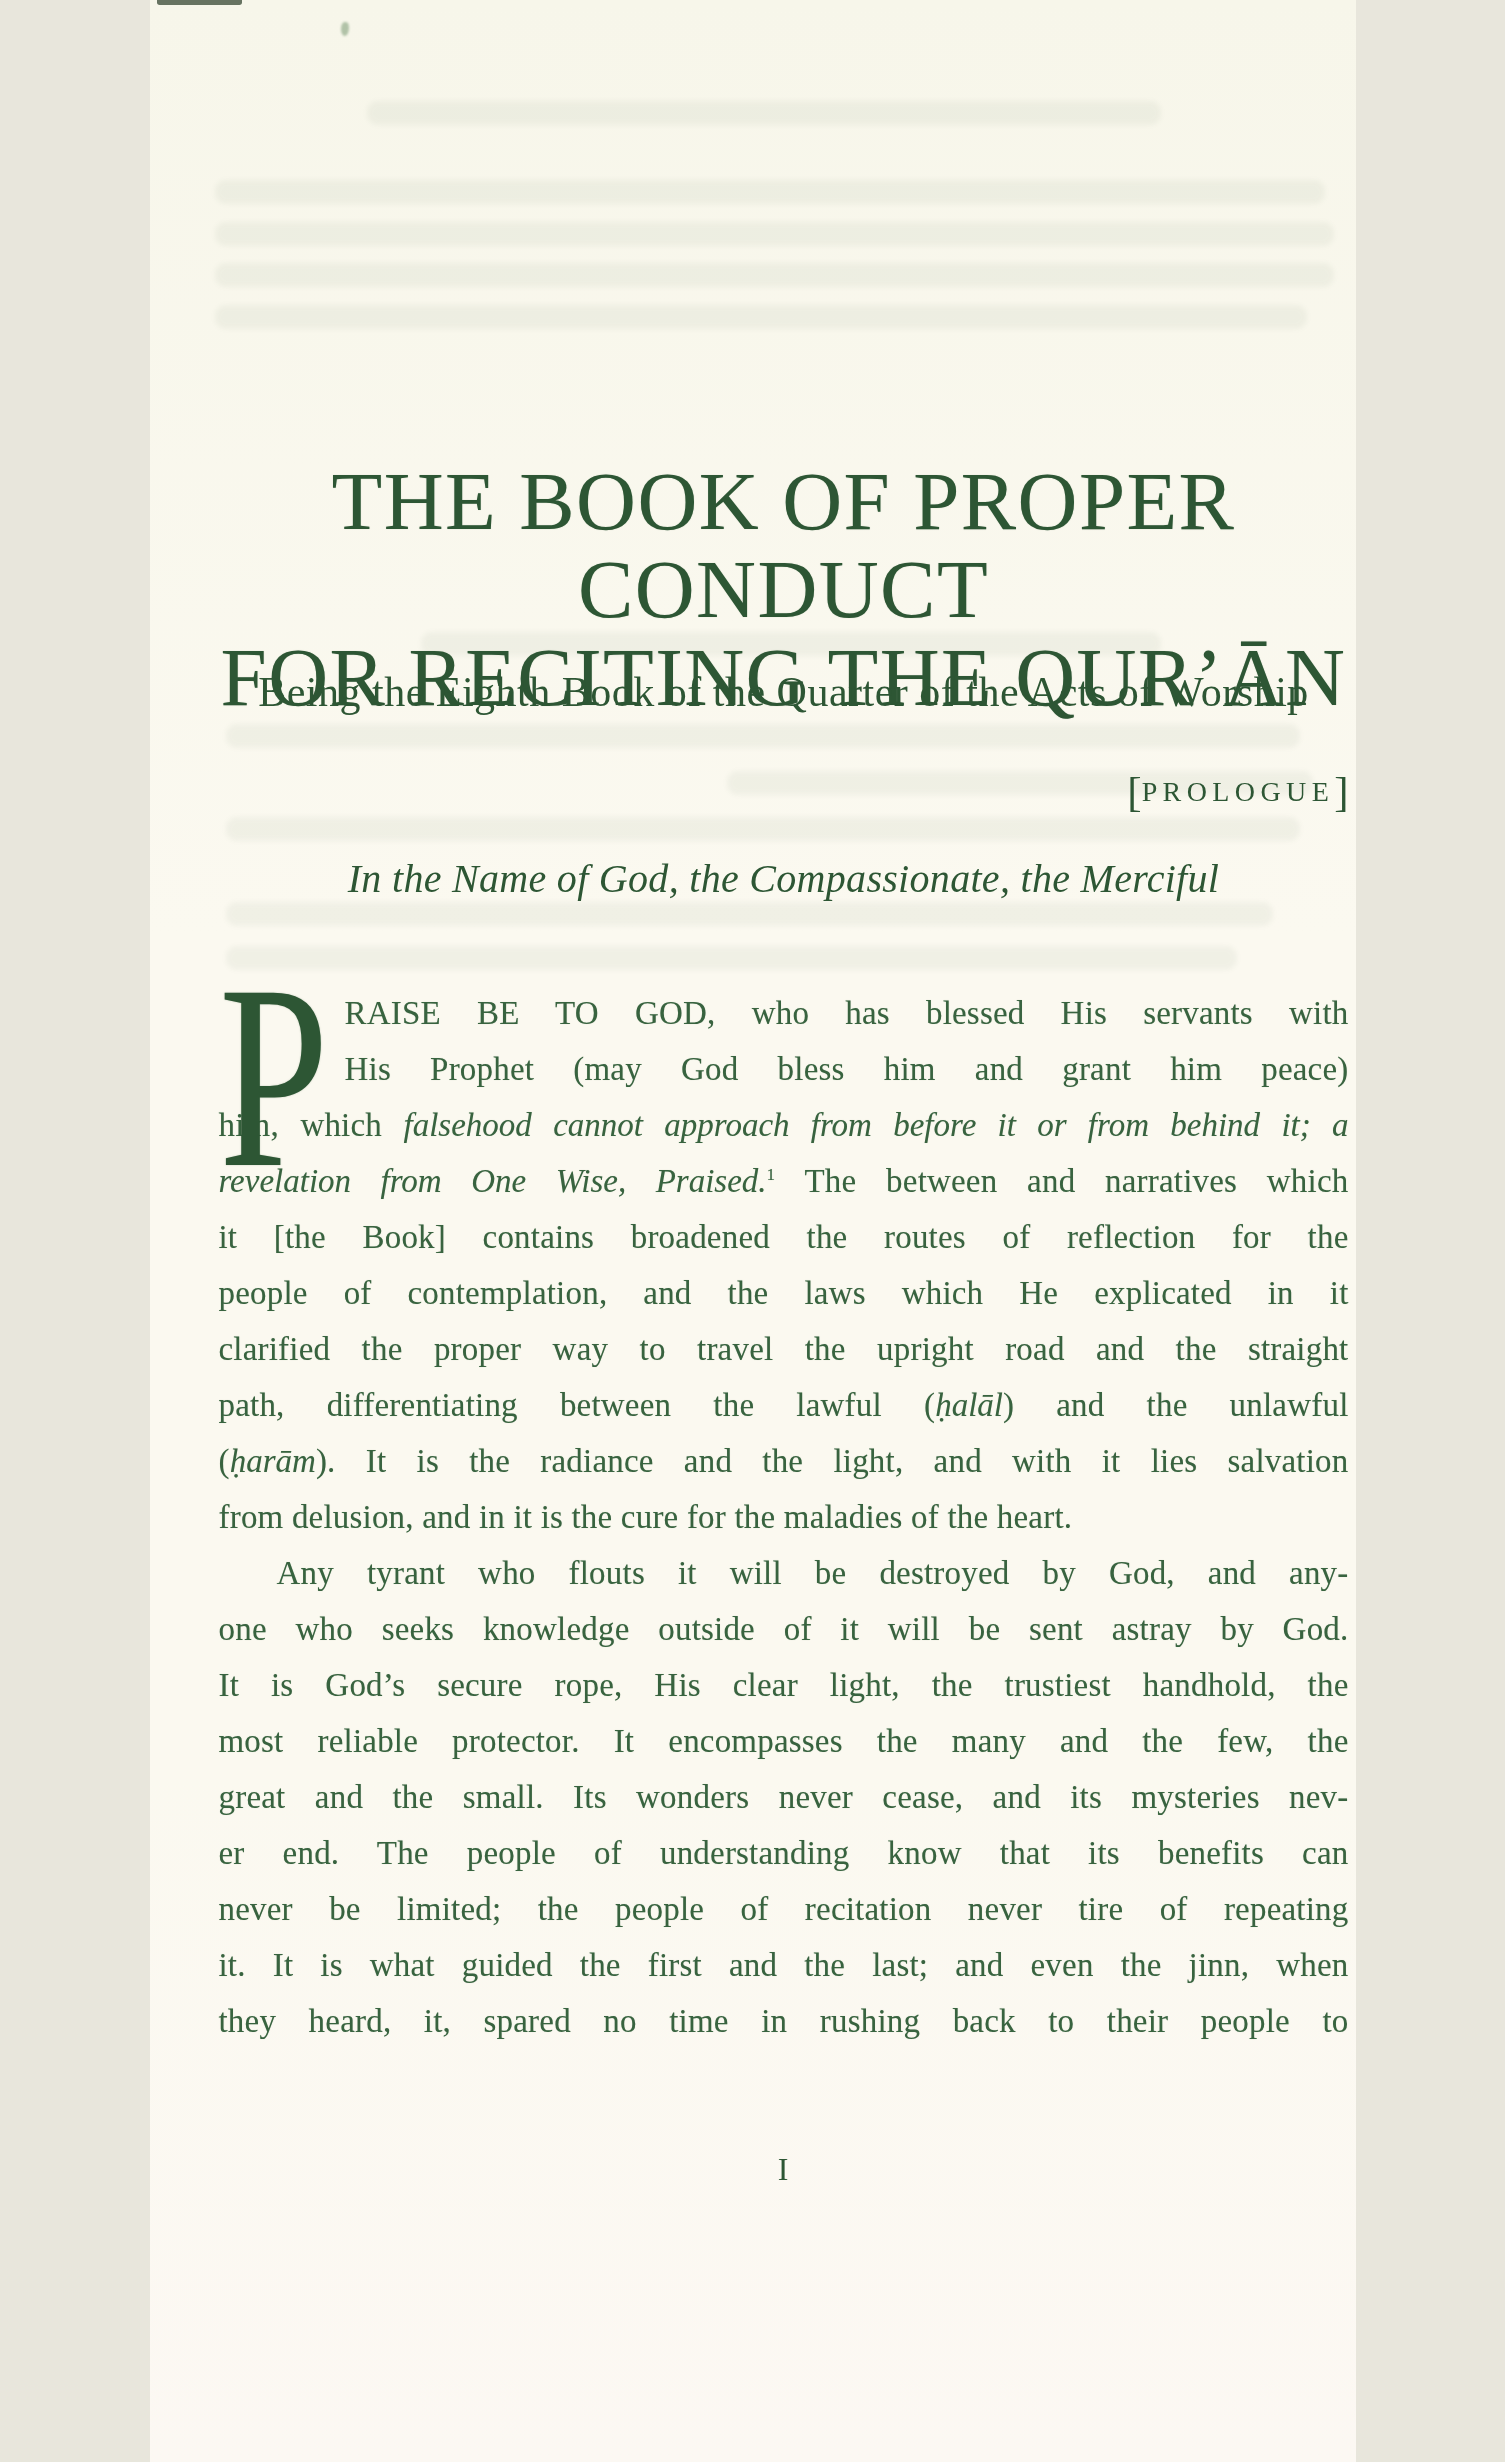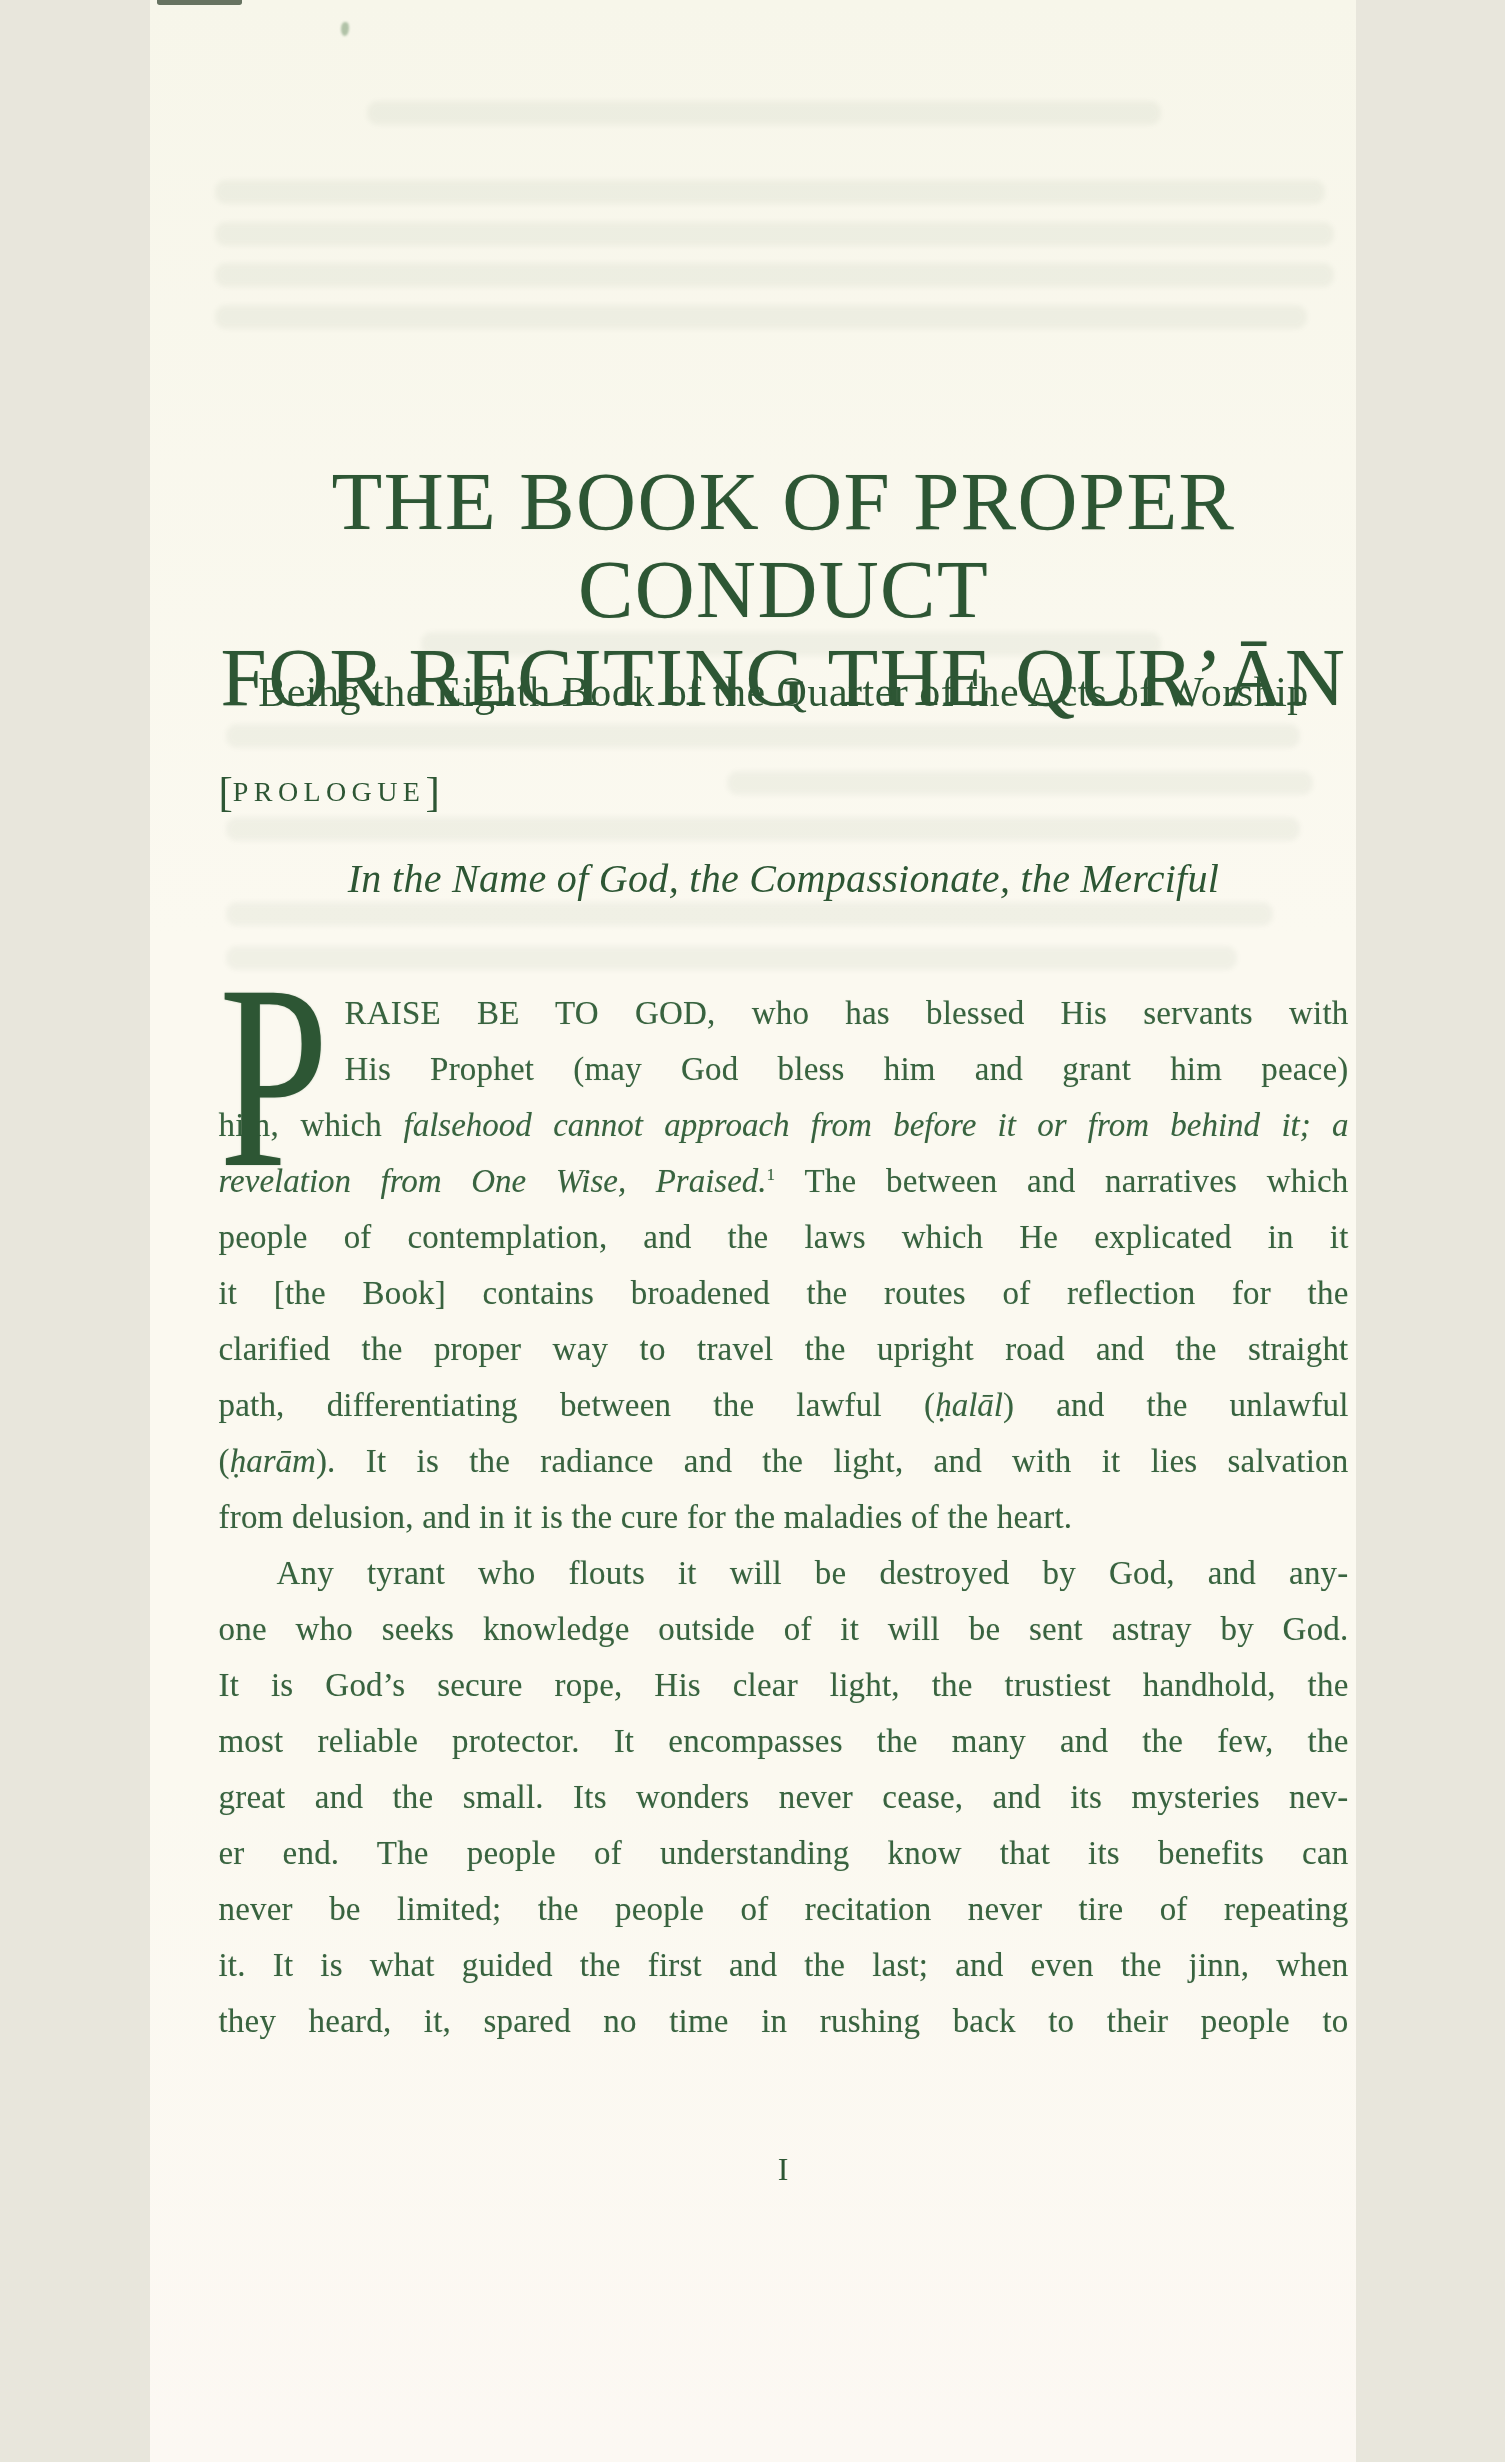--- a/index.html
+++ b/index.html
@@ -24,21 +24,21 @@
   .fleck{position:absolute;left:191px;top:21.7px;width:8px;height:14.4px;background:#5d8458;opacity:.45;border-radius:50% 40% 60% 50%;filter:blur(0.9px);}
   .ghost-line{position:absolute;height:23.5px;background:#6e8268;opacity:.07;filter:blur(2.7px);border-radius:10.8px;}
   
   .col{position:absolute;left:69px;width:1130px;}
   .title{
     top:458px;text-align:center;color:var(--ink-dark);
     font-size:83px;line-height:1.06;letter-spacing:1.4px;
     text-shadow:0 0 0.9px rgba(45,86,52,.35);
   }
   .subtitle{top:668px;text-align:center;font-size:42px;letter-spacing:0.5px;color:var(--ink-dark);}
-  .prologue{top:767px;text-align:left;font-size:28px;letter-spacing:5.4px;color:var(--ink-dark);}
+  .prologue{top:767px;text-align:right;font-size:28px;letter-spacing:5.4px;color:var(--ink-dark);}
   .prologue .bracket{font-size:43px;letter-spacing:0;vertical-align:-5.4px;font-weight:400;}
   .invocation{top:855px;text-align:center;font-size:40px;font-style:italic;color:var(--ink-dark);letter-spacing:0.3px;}
   
   .body{top:985px;font-size:33px;letter-spacing:0.2px;text-shadow:0 0 0.9px rgba(56,99,63,.28);}
   .para{position:relative;}
   .line{height:56px;line-height:56px;text-align:justify;text-align-last:justify;}
   .line.last{text-align-last:left;}
   .line.beside{margin-left:126px;}
   .line.firstindent{padding-left:58px;box-sizing:border-box;}
   .line i{font-style:italic;letter-spacing:0;}
@@ -84,22 +84,22 @@
     <div class="col invocation">In the Name of God, the Compassionate, the Merciful</div>
   </header>
 
   <main class="col body">
       <div class="para">
         <span class="dropcap">P</span>
         <div class="line beside"><span>RAISE BE TO GOD, who has blessed His servants with</span></div>
         <div class="line beside"><span>His Prophet (may God bless him and grant him peace)</span></div>
         <div class="line"><span>him, which </span><i>falsehood cannot approach from before it or from behind it; a</i></div>
         <div class="line"><i>revelation from One Wise, Praised.</i><sup>1</sup><span> The between and narratives which</span></div>
+        <div class="line"><span>it [the Book] contains broadened the routes of reflection for the</span></div>
         <div class="line"><span>people of contemplation, and the laws which He explicated in it</span></div>
-        <div class="line"><span>it [the Book] contains broadened the routes of reflection for the</span></div>
         <div class="line"><span>clarified the proper way to travel the upright road and the straight</span></div>
         <div class="line"><span>path, differentiating between the lawful (</span><i>ḥalāl</i><span>) and the unlawful</span></div>
         <div class="line"><span>(</span><i>ḥarām</i><span>). It is the radiance and the light, and with it lies salvation</span></div>
         <div class="line last"><span>from delusion, and in it is the cure for the maladies of the heart.</span></div>
       </div>
       <div class="para">
         <div class="line firstindent"><span>Any tyrant who flouts it will be destroyed by God, and any-</span></div>
         <div class="line"><span>one who seeks knowledge outside of it will be sent astray by God.</span></div>
         <div class="line"><span>It is God’s secure rope, His clear light, the trustiest handhold, the</span></div>
         <div class="line"><span>most reliable protector. It encompasses the many and the few, the</span></div>

